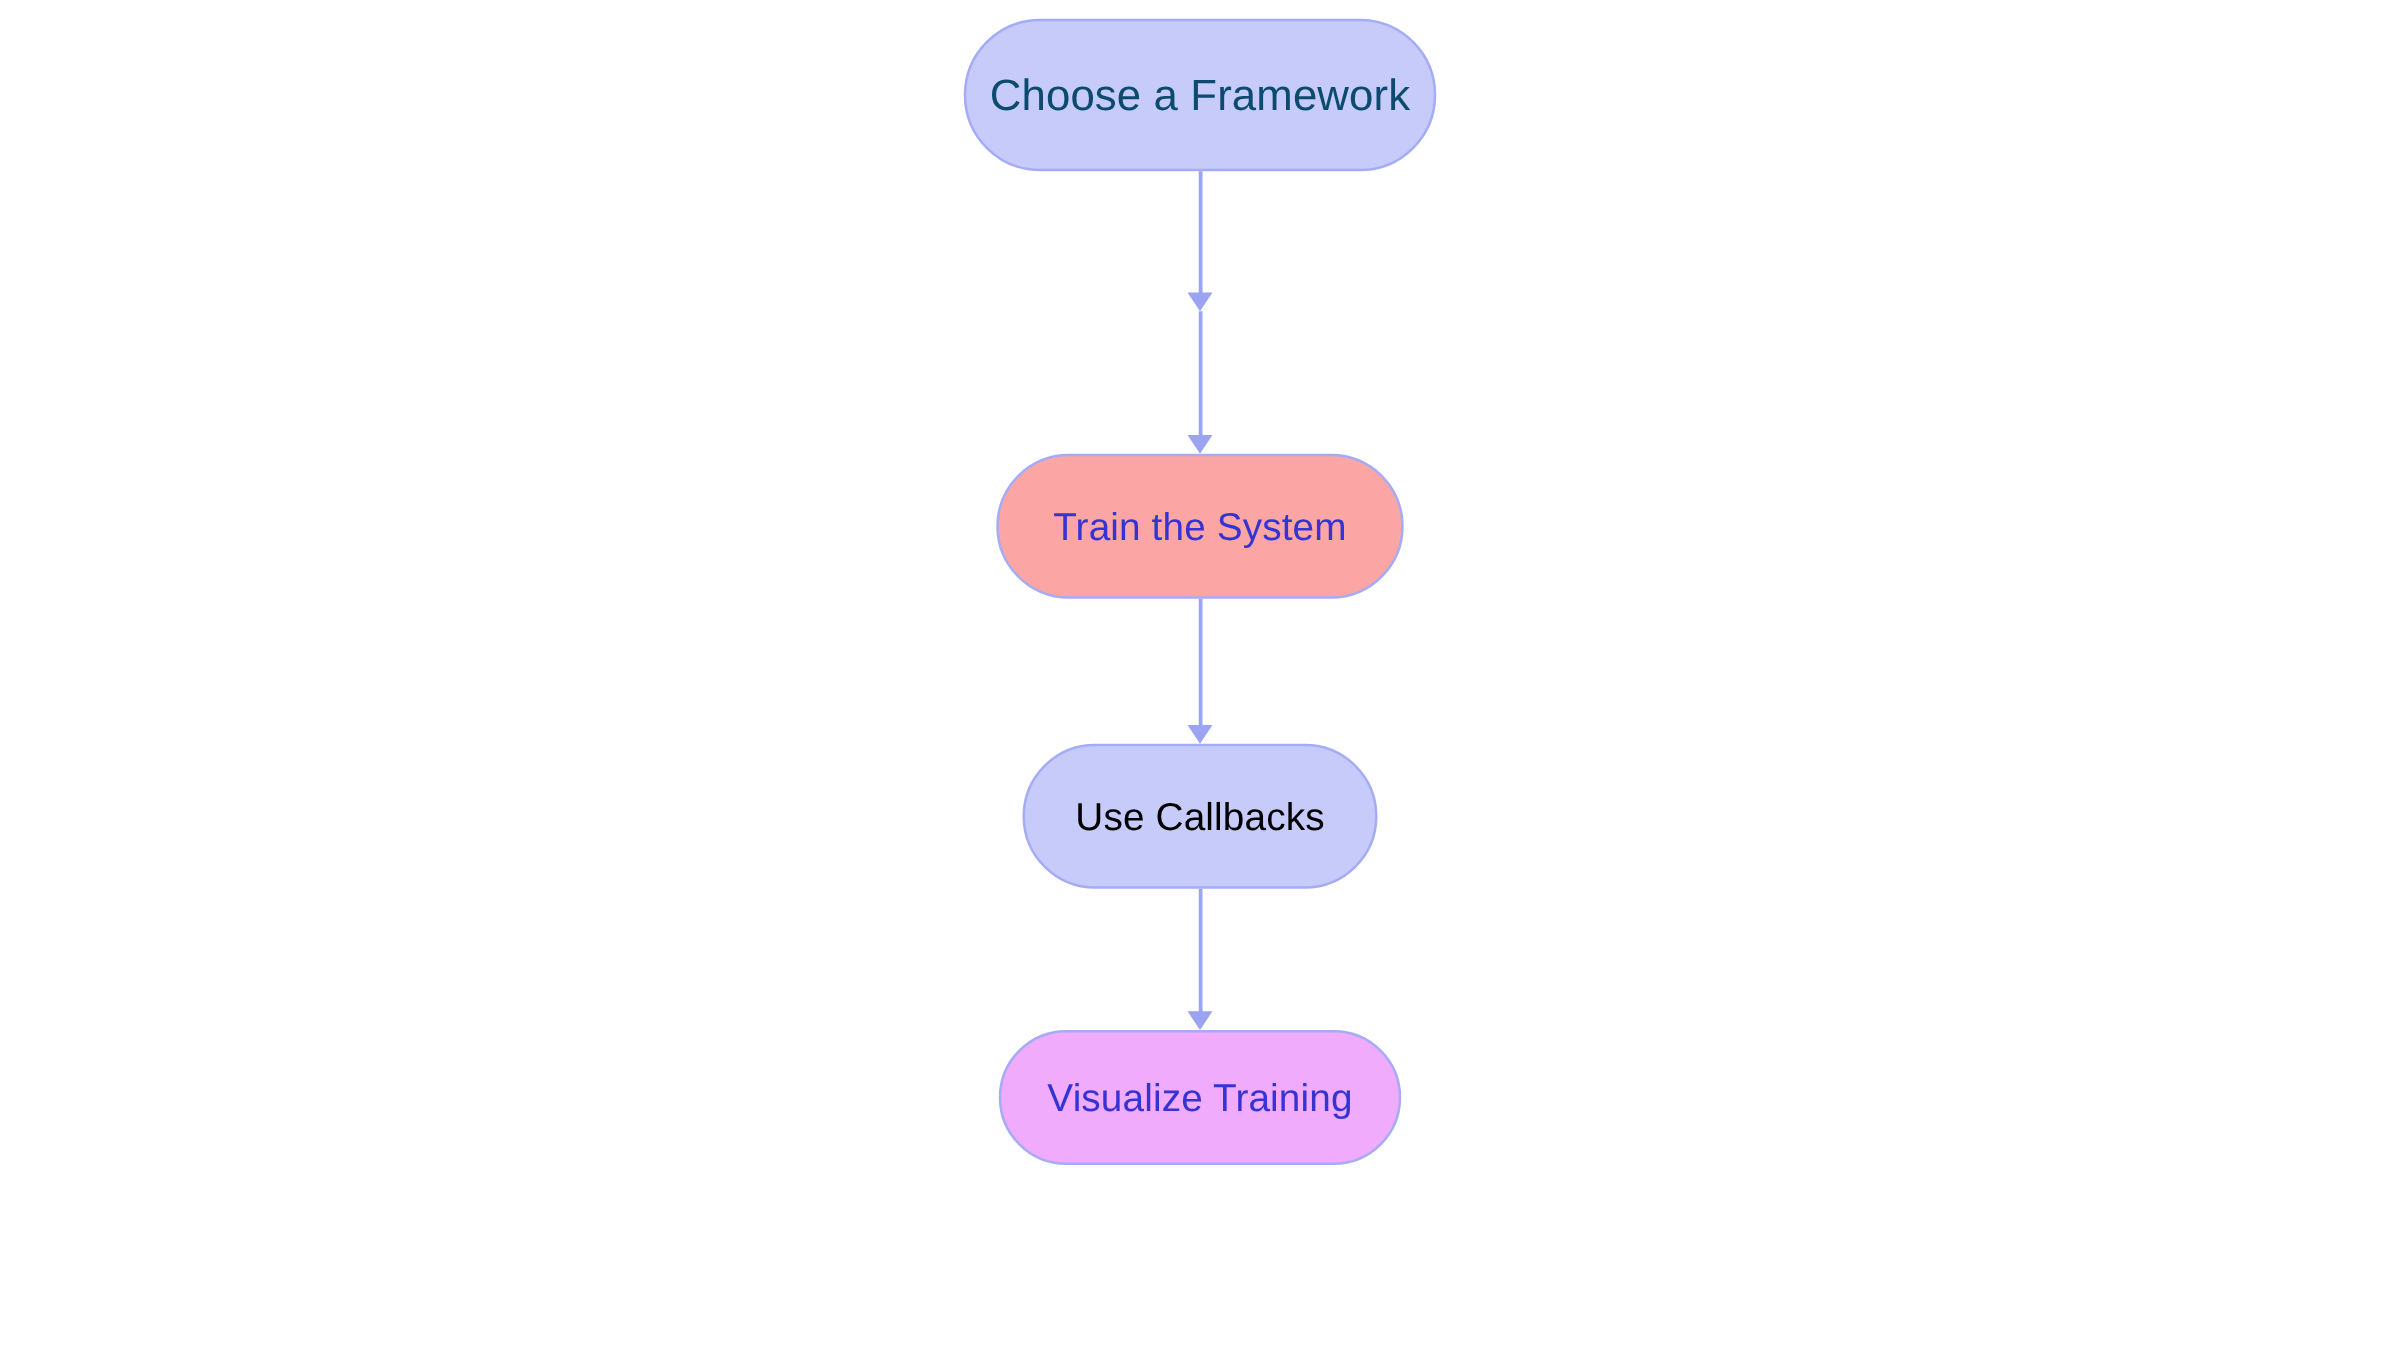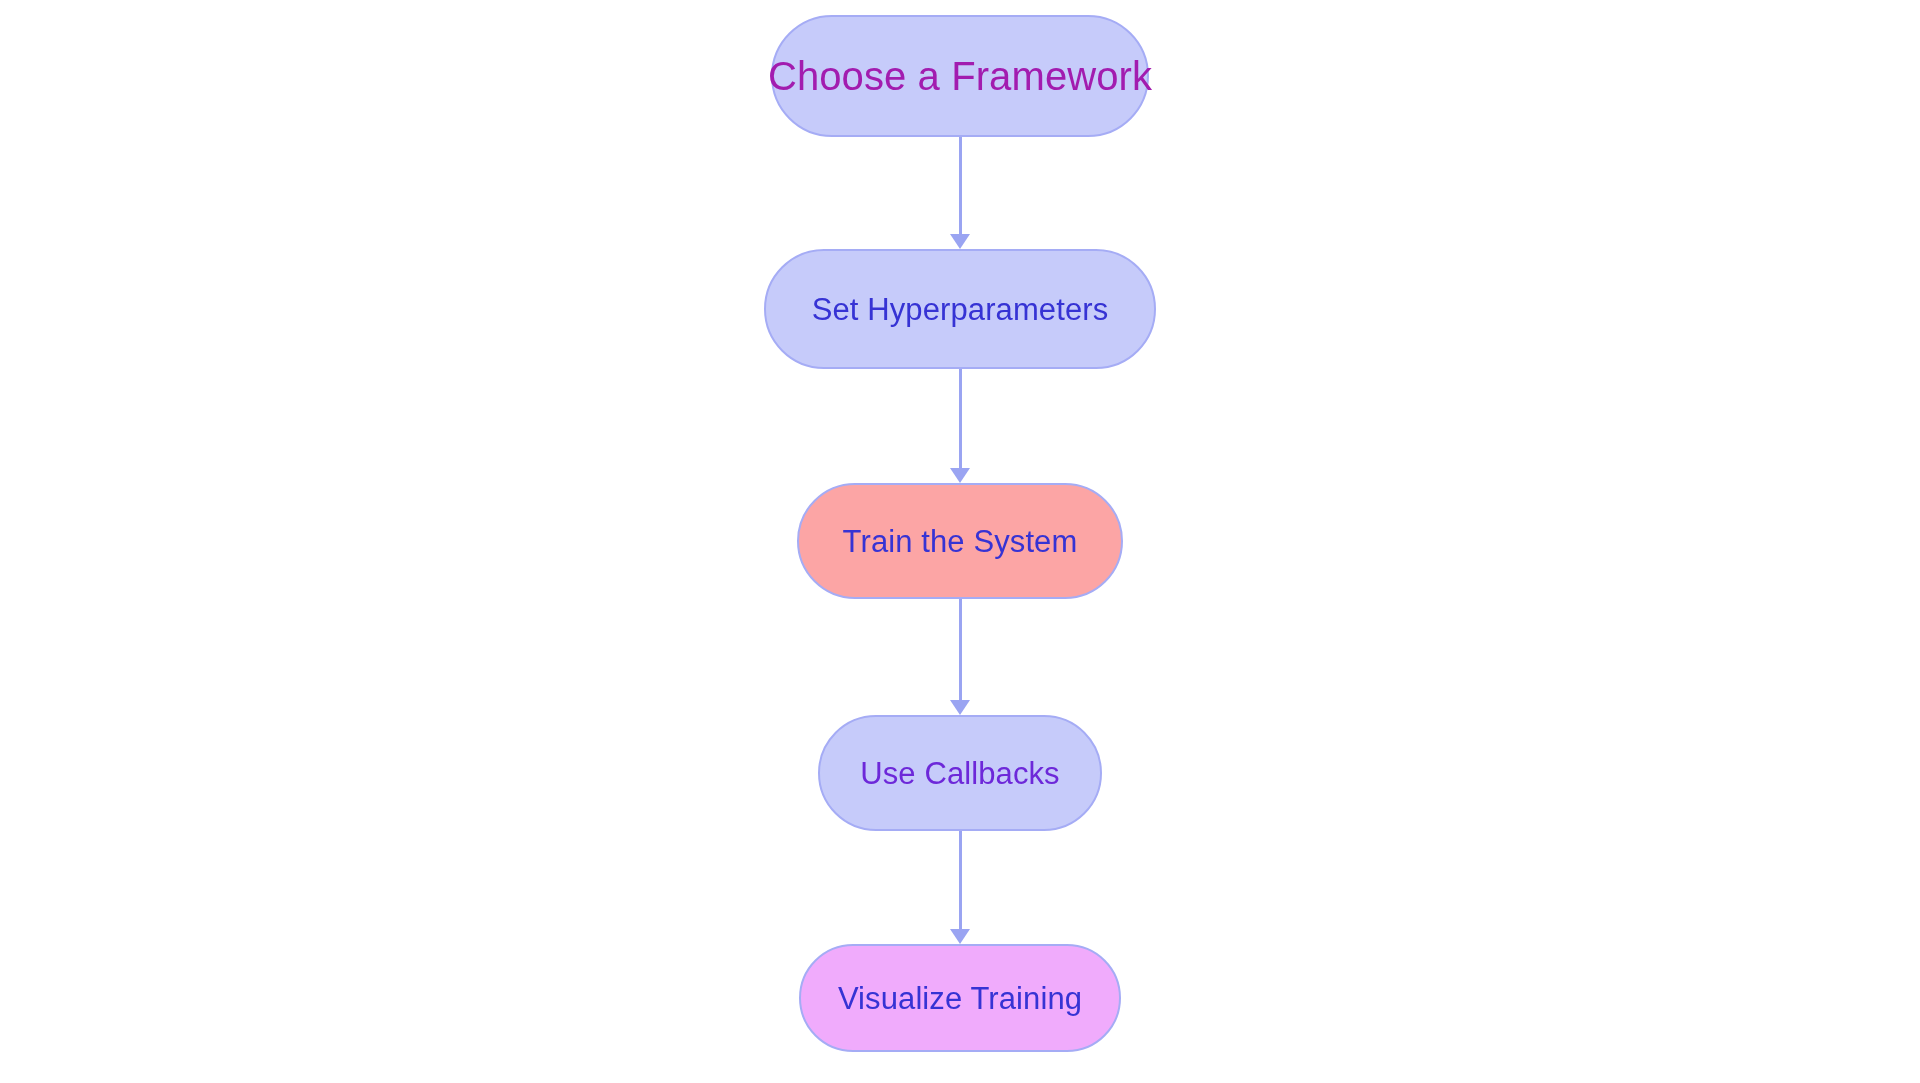--- a/index.html
+++ b/index.html
@@ -79,48 +79,45 @@
     margin-top: -1px;
   }
 </style>
 </head>
 <body>
 
 <div id="flowchart-canvas" style="width: 1920px; height: 1083px; background: rgb(255, 255, 255);">
   <div class="flow-column" style="justify-content: flex-start; padding-top: 15px; box-sizing: border-box;">
 
     <div class="flow-node" id="n1" style="width: 378px; height: 122px; background: rgb(198, 203, 250); border-color: rgb(165, 172, 245); border-width: 2px;">
-      <span class="flow-node-label" style="color: #a21caf; font-size: 40px;">Choose a Framework</span>
+      <span class="flow-node-label" style="color: #0c4a6e; font-size: 35px;">Choose a Framework</span>
     </div>
 
     <div class="flow-connector" id="c1" style="height: 112px;">
       <div class="connector-line" style="background: rgb(154, 164, 242); width: 3px;"></div>
       <div class="connector-arrow" style="border-top: 15px solid rgb(154, 164, 242);"></div>
     </div>
 
-    <div class="flow-node" id="n2" style="width: 392px; height: 120px; background: rgb(198, 203, 250); border-color: rgb(165, 172, 245); border-width: 2px;">
-      <span class="flow-node-label" style="color: rgb(54, 51, 212); font-size: 31px;">Set Hyperparameters</span>
-    </div>
 
     <div class="flow-connector" id="c2" style="height: 114px;">
       <div class="connector-line" style="background: rgb(154, 164, 242); width: 3px;"></div>
       <div class="connector-arrow" style="border-top: 15px solid rgb(154, 164, 242);"></div>
     </div>
 
     <div class="flow-node" id="n3" style="width: 326px; height: 116px; background: #fca5a5; border-color: rgb(165, 172, 245); border-width: 2px;">
       <span class="flow-node-label" style="color: rgb(54, 51, 212); font-size: 31px;">Train the System</span>
     </div>
 
     <div class="flow-connector" id="c3" style="height: 116px;">
       <div class="connector-line" style="background: rgb(154, 164, 242); width: 3px;"></div>
       <div class="connector-arrow" style="border-top: 15px solid rgb(154, 164, 242);"></div>
     </div>
 
     <div class="flow-node" id="n4" style="width: 284px; height: 116px; background: rgb(198, 203, 250); border-color: rgb(165, 172, 245); border-width: 2px;">
-      <span class="flow-node-label" style="color: #6d28d9; font-size: 31px;">Use Callbacks</span>
+      <span class="flow-node-label" style="color: #000000; font-size: 31px;">Use Callbacks</span>
     </div>
 
     <div class="flow-connector" id="c4" style="height: 113px;">
       <div class="connector-line" style="background: rgb(154, 164, 242); width: 3px;"></div>
       <div class="connector-arrow" style="border-top: 15px solid rgb(154, 164, 242);"></div>
     </div>
 
     <div class="flow-node" id="n5" style="width: 322px; height: 108px; background: #f0abfc; border-color: rgb(165, 172, 245); border-width: 2px;">
       <span class="flow-node-label" style="color: rgb(54, 51, 212); font-size: 31px;">Visualize Training</span>
     </div>

